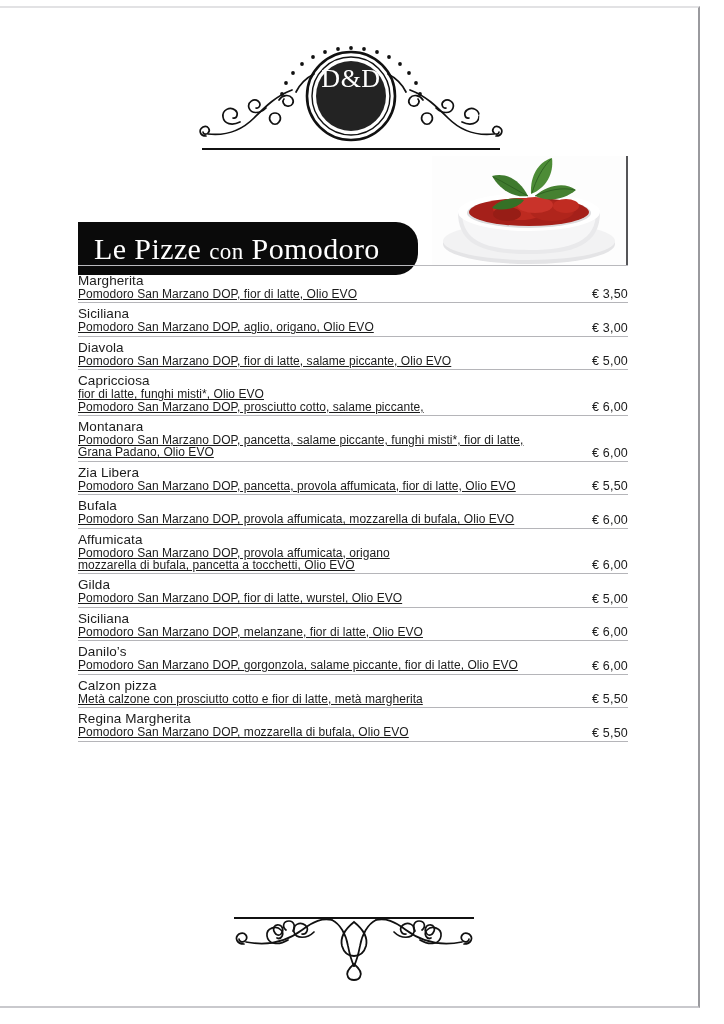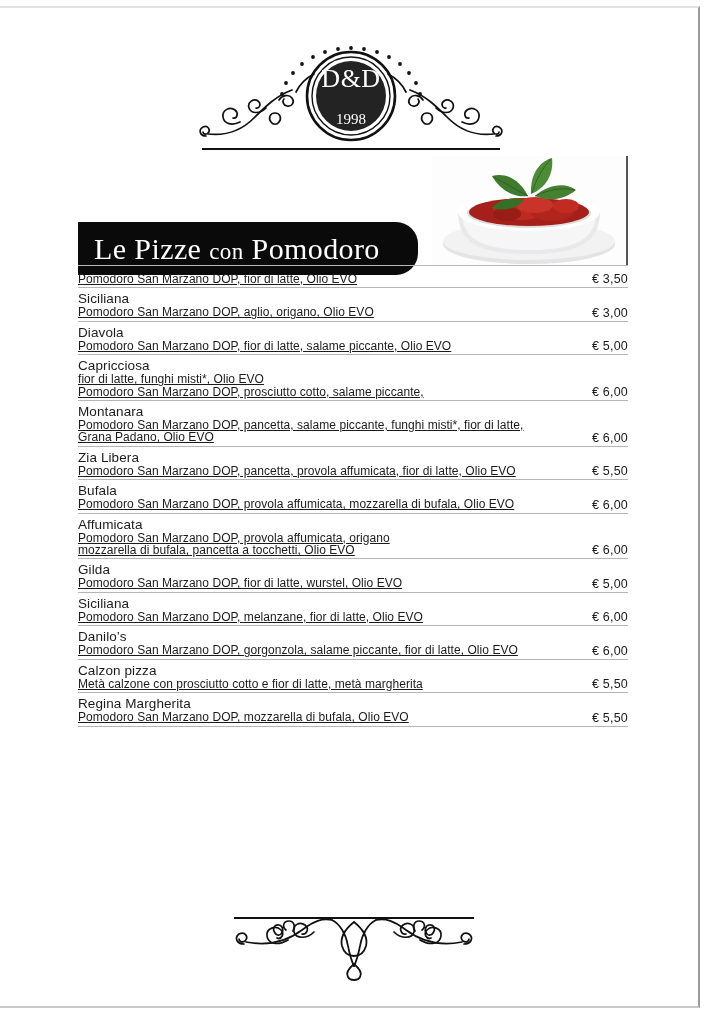--- a/index.html
+++ b/index.html
@@ -197,21 +197,21 @@
         <circle cx="155" cy="52" r="44" fill="none" stroke="#111" stroke-width="2.6"></circle>
         <circle cx="155" cy="52" r="39" fill="none" stroke="#111" stroke-width="1.4"></circle>
         <circle cx="155" cy="52" r="35" fill="#232323"></circle>
       </svg>
 
       <div style="position:absolute; left:0; top:0; width:310px; height:112px; pointer-events:none;">
         <div style="position:absolute; left:0; top:22px; width:310px; text-align:center; color:#fff;
                     font-family:'Liberation Serif',serif; font-size:26px; line-height:26px; letter-spacing:0.5px;">D&amp;D</div>
         <div style="position:absolute; left:0; top:33px; width:310px; text-align:left; color:#fff;
                     font-family:'Liberation Serif',serif; font-size:15px; line-height:15px;">Pizza</div>
-        <div style="position:absolute; left:0; top:68px; width:310px; text-align:center; color:#fff;
+        <div style="position:absolute; left:0; top:68px; width:310px; text-align:right; color:#fff;
                     font-family:'Liberation Serif',serif; font-size:15px; line-height:15px;">1998</div>
       </div>
 
       <div style="position:absolute; left:6px; top:104px; width:298px; height:2px; background:#111;"></div>
     </div>
   </div>
 
   <div class="photo">
     <svg width="194" height="110" viewBox="0 0 194 110">
       <rect x="0" y="0" width="194" height="110" fill="#fdfdfd"></rect>
@@ -251,20 +251,21 @@
       <span>Le Pizze</span>
       <span class="sm">con</span>
       <span>Pomodoro</span>
     </div>
   </div>
   <div class="rule-under-banner"></div>
 
   <div class="menu">
       <div class="item">
         <div class="item-text">
+          <div class="item-name">Margherita</div>
           <div class="item-desc">Pomodoro San Marzano DOP, fior di latte, Olio EVO</div>
         </div>
         <div class="item-price">€ 3,50</div>
       </div>
       <div class="item">
         <div class="item-text">
           <div class="item-name">Siciliana</div>
           <div class="item-desc">Pomodoro San Marzano DOP, aglio, origano, Olio EVO</div>
         </div>
         <div class="item-price">€ 3,00</div>

